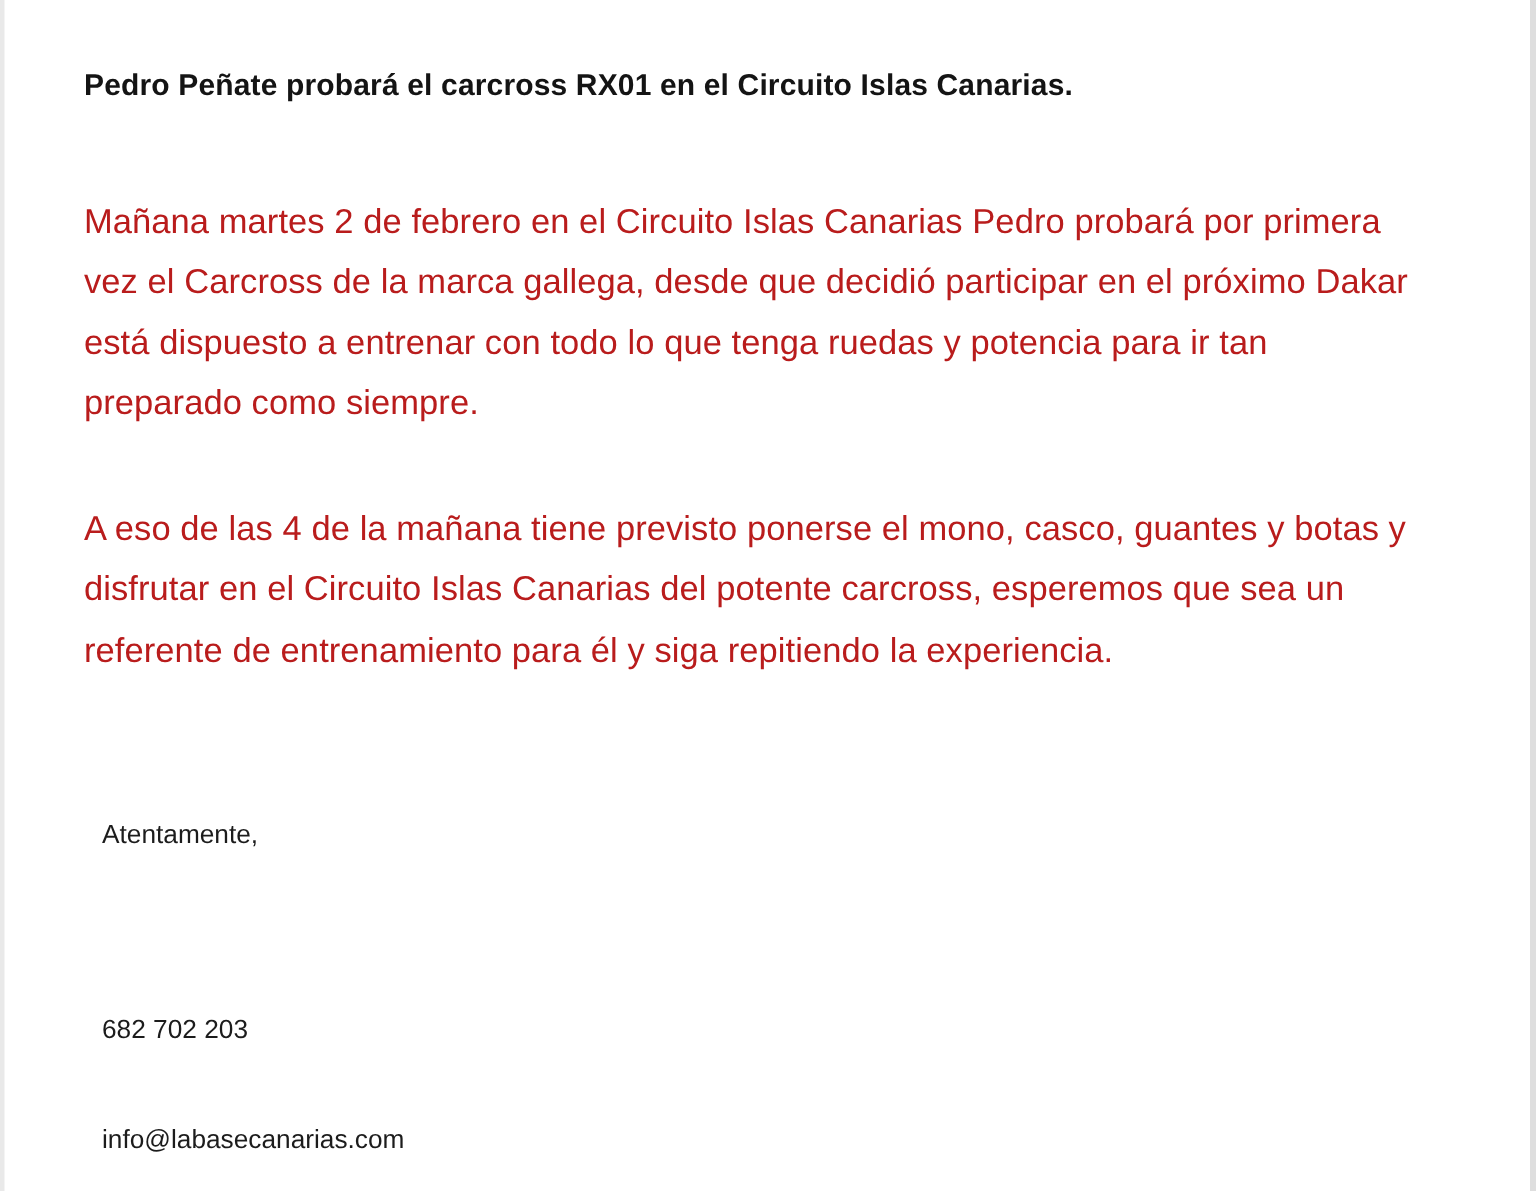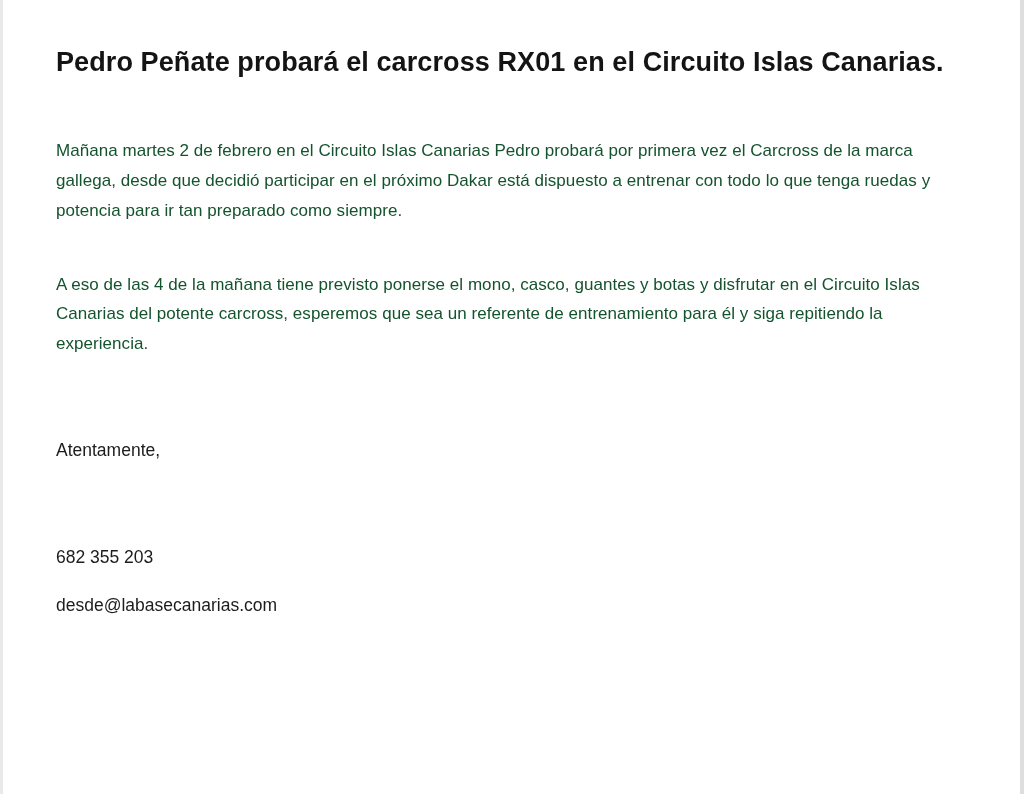--- a/index.html
+++ b/index.html
@@ -38,46 +38,46 @@
     height: 794px;
     background: #dedede;
   }
   .content {
     position: absolute;
     left: 56px;
     top: 44px;
     width: 892px;
   }
   .doc-title {
-    font-size: 27px;
+    font-size: 20px;
     font-weight: bold;
     line-height: 1.35;
     letter-spacing: 0.1px;
     color: #141414;
     margin: 0 0 0 0;
   }
   .para {
-    font-size: 17px;
+    font-size: 23px;
     line-height: 1.75;
-    color: #14532d;
+    color: #b91c1c;
     margin: 0;
     letter-spacing: 0.05px;
   }
   .gap-title-p1 { height: 56px; }
   .gap-p1-p2 { height: 44px; }
   .gap-p2-p3 { height: 22px; }
   .gap-p3-sign { height: 54px; }
   .gap-sign-name { height: 58px; }
   .gap-name-phone { height: 18px; }
   .gap-phone-mail { height: 18px; }
   .signoff, .sig-line {
     font-size: 17.5px;
     line-height: 1.75;
     color: #1c1c1c;
-    margin: 0;
+    margin: 12px;
   }
 </style>
 </head>
 <body>
 
 <div class="page">
   <div class="edge-left"></div>
   <div class="edge-right"></div>
 
   <div class="content">
@@ -97,20 +97,20 @@
 
     <div class="gap-p3-sign"></div>
 
     <p class="signoff">Atentamente,</p>
 
     <div class="gap-sign-name"></div>
 
 
     <div class="gap-name-phone"></div>
 
-    <p class="sig-line">682 355 203</p>
+    <p class="sig-line">682 702 203</p>
 
     <div class="gap-phone-mail"></div>
 
-    <p class="sig-line">desde@labasecanarias.com</p>
+    <p class="sig-line">info@labasecanarias.com</p>
 
   </div>
 </div>
 
 </body></html>

